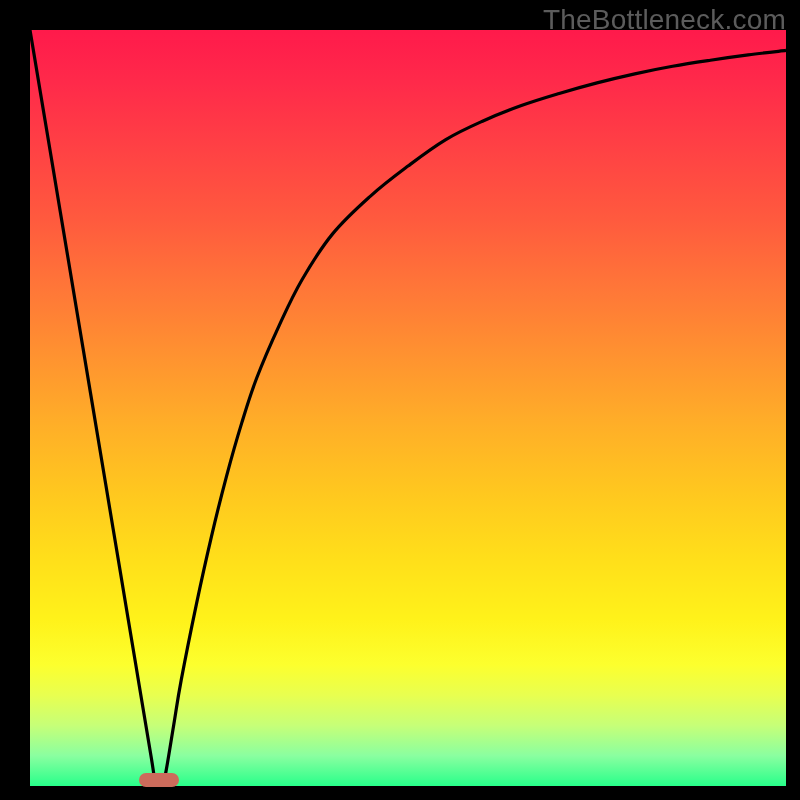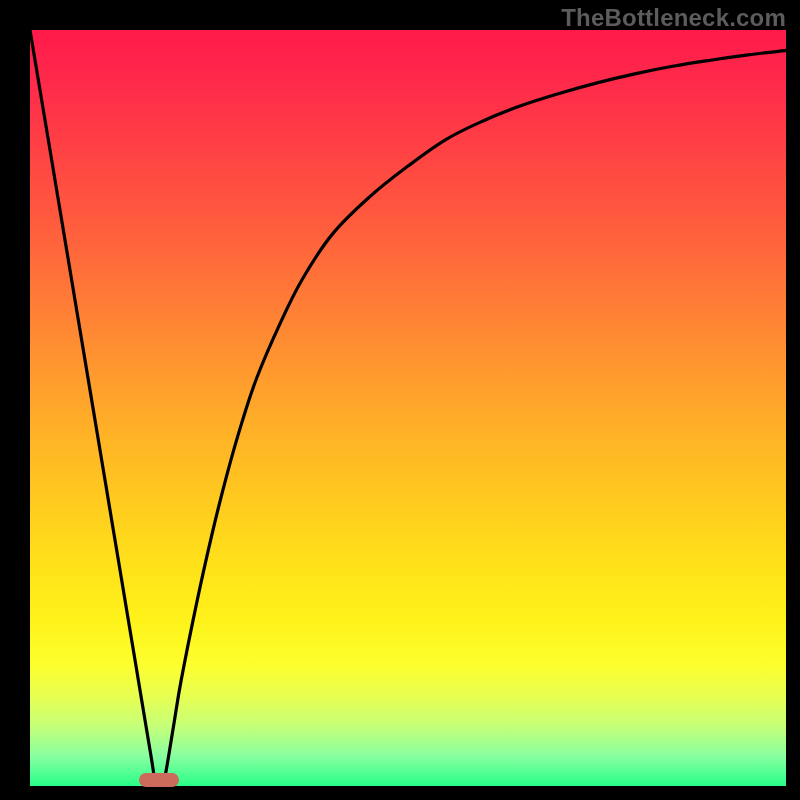--- a/index.html
+++ b/index.html
@@ -40,22 +40,22 @@
       #c6ff78 92%,
       #8affa0 96%,
       #28ff8a 100%
     );
   }
   .watermark {
     position: absolute;
     top: 4px;
     right: 14px;
     color: #5c5c5c;
-    font-size: 24px;
-    font-weight: 700;
+    font-size: 28px;
+    font-weight: 400;
     letter-spacing: 0.2px;
     user-select: none;
   }
   svg.curve {
     position: absolute;
     left: 0;
     top: 0;
     width: 756px;
     height: 756px;
     overflow: visible;

